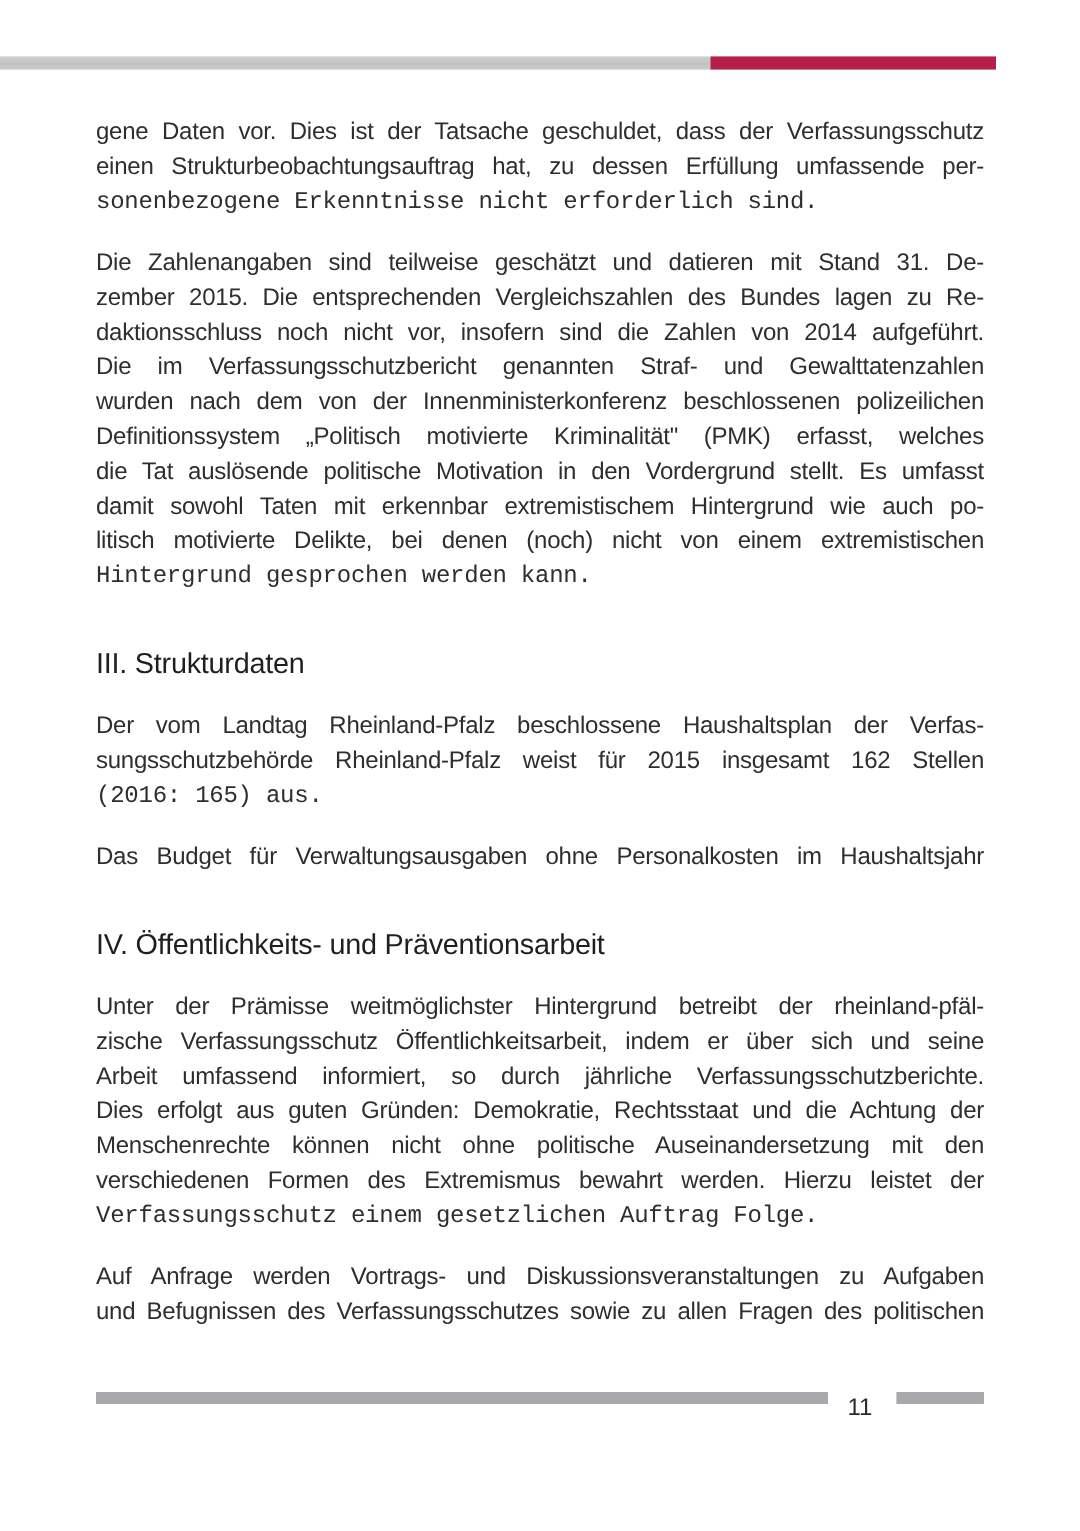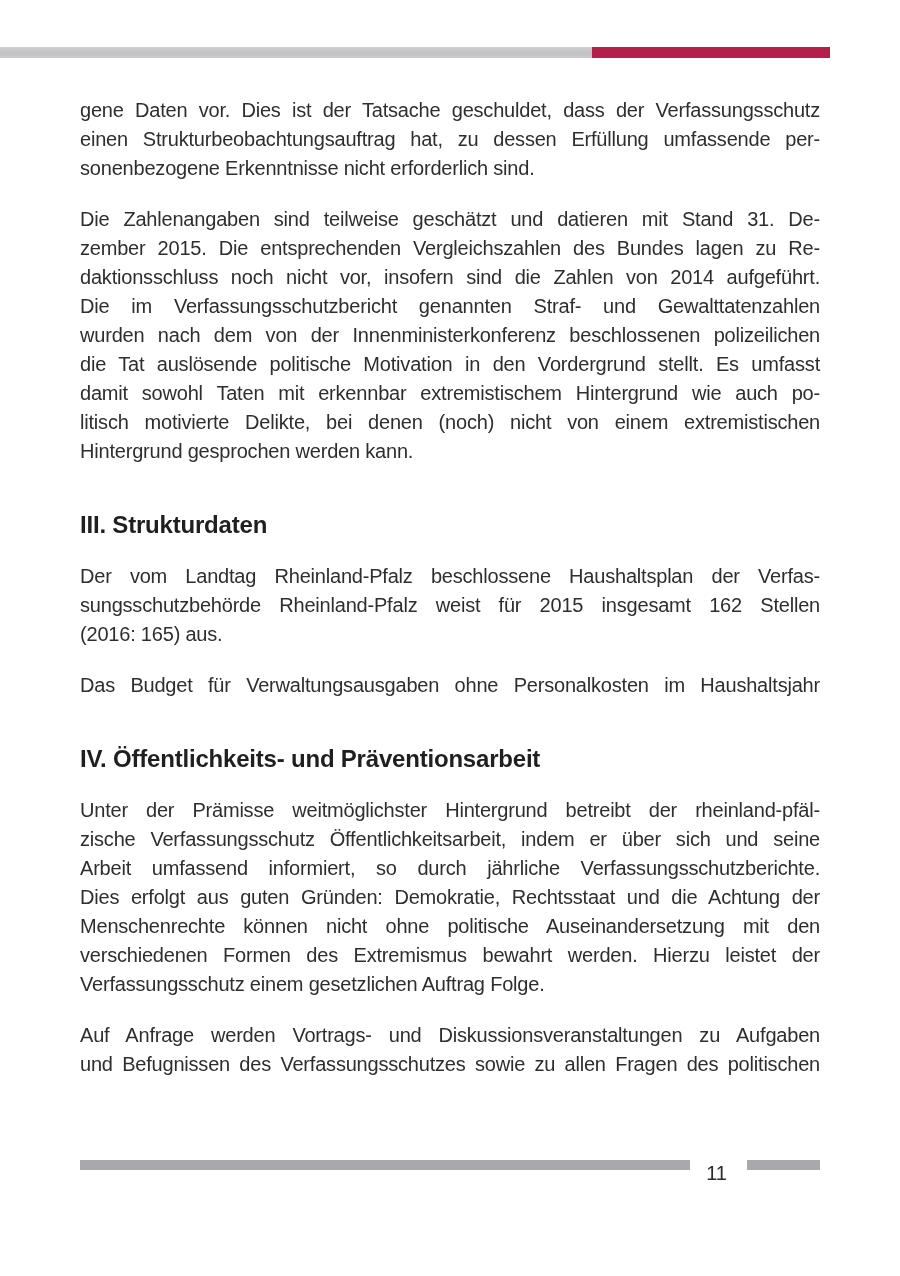--- a/index.html
+++ b/index.html
@@ -19,23 +19,23 @@
 
   
   .content { position: absolute; top: 96px; left: 80px; width: 740px; color: #2e2e2e; }
   .paragraph { margin: 0 0 22px 0; }
   .line {
     font-size: 20px; line-height: 29px;
     letter-spacing: -0.2px;
     text-align: justify; text-align-last: justify;
     white-space: normal;
   }
-  .line.last { text-align-last: left; }
+  .line.last { text-align-last: left; font-family: Liberation Mono, monospace; }
   .heading {
-    font-size: 24px; line-height: 30px; font-weight: bold;
+    font-size: 24px; line-height: 30px; font-weight: normal;
     color: #1f1f1f; margin: 44px 0 22px 0;
     letter-spacing: -0.2px;
   }
 
   
   .footer {
     position: absolute; left: 80px; width: 740px; top: 1160px; height: 26px;
     display: flex; align-items: flex-start;
   }
   .fbar { height: 10px; }
@@ -61,20 +61,21 @@
         <div class="line">gene Daten vor. Dies ist der Tatsache geschuldet, dass der Verfassungsschutz</div>
         <div class="line">einen Strukturbeobachtungsauftrag hat, zu dessen Erfüllung umfassende per-</div>
         <div class="line last">sonenbezogene Erkenntnisse nicht erforderlich sind.</div>
       </div>
       <div class="paragraph">
         <div class="line">Die Zahlenangaben sind teilweise geschätzt und datieren mit Stand 31. De-</div>
         <div class="line">zember 2015. Die entsprechenden Vergleichszahlen des Bundes lagen zu Re-</div>
         <div class="line">daktionsschluss noch nicht vor, insofern sind die Zahlen von 2014 aufgeführt.</div>
         <div class="line">Die im Verfassungsschutzbericht genannten Straf- und Gewalttatenzahlen</div>
         <div class="line">wurden nach dem von der Innenministerkonferenz beschlossenen polizeilichen</div>
+        <div class="line">Definitionssystem „Politisch motivierte Kriminalität" (PMK) erfasst, welches</div>
         <div class="line">die Tat auslösende politische Motivation in den Vordergrund stellt. Es umfasst</div>
         <div class="line">damit sowohl Taten mit erkennbar extremistischem Hintergrund wie auch po-</div>
         <div class="line">litisch motivierte Delikte, bei denen (noch) nicht von einem extremistischen</div>
         <div class="line last">Hintergrund gesprochen werden kann.</div>
       </div>
       <h2 class="heading">III. Strukturdaten</h2>
       <div class="paragraph">
         <div class="line">Der vom Landtag Rheinland-Pfalz beschlossene Haushaltsplan der Verfas-</div>
         <div class="line">sungsschutzbehörde Rheinland-Pfalz weist für 2015 insgesamt 162 Stellen</div>
         <div class="line last">(2016: 165) aus.</div>

